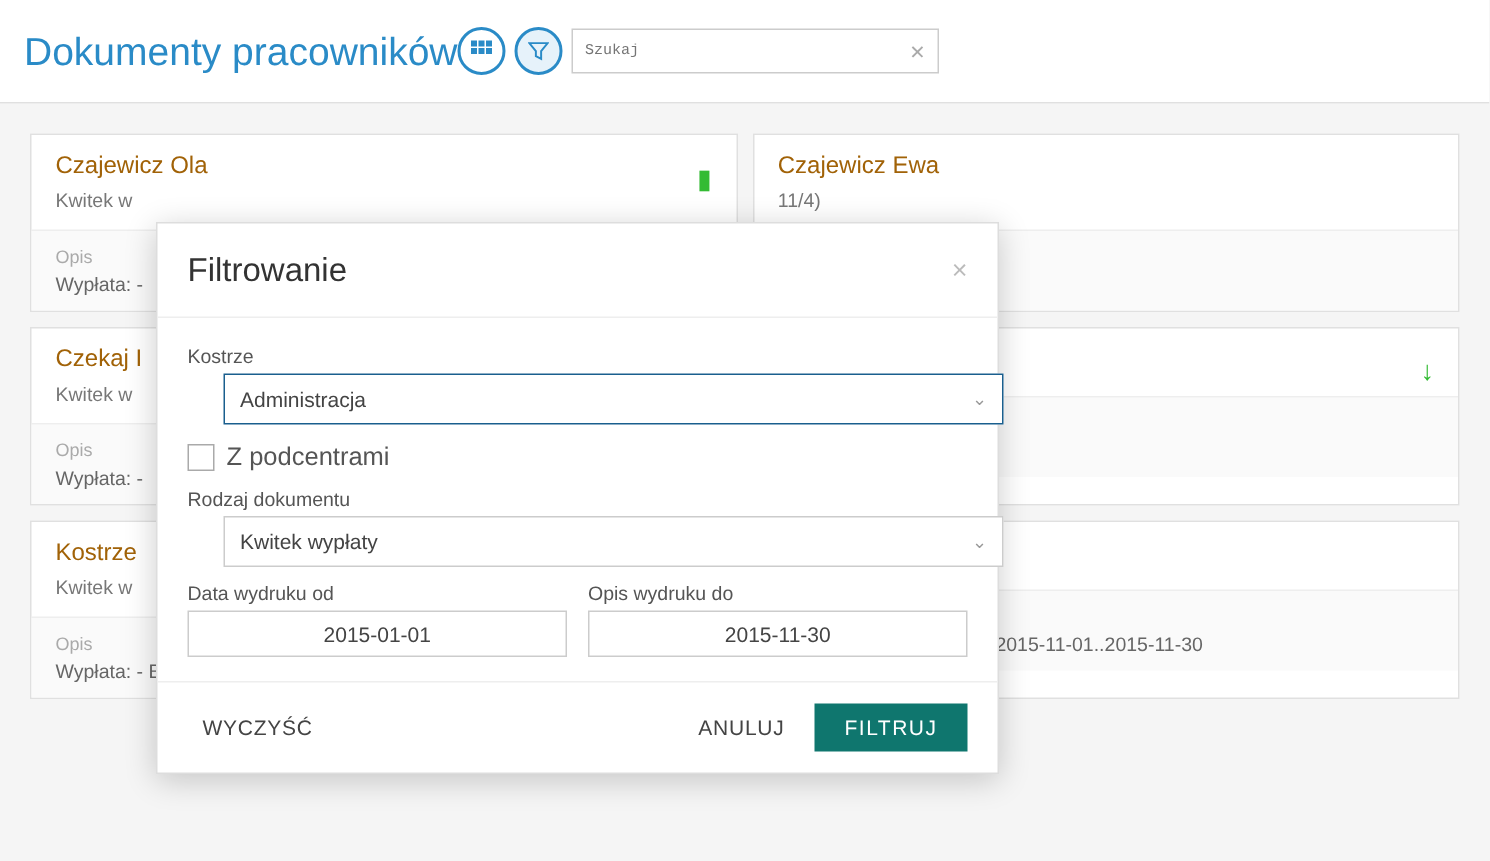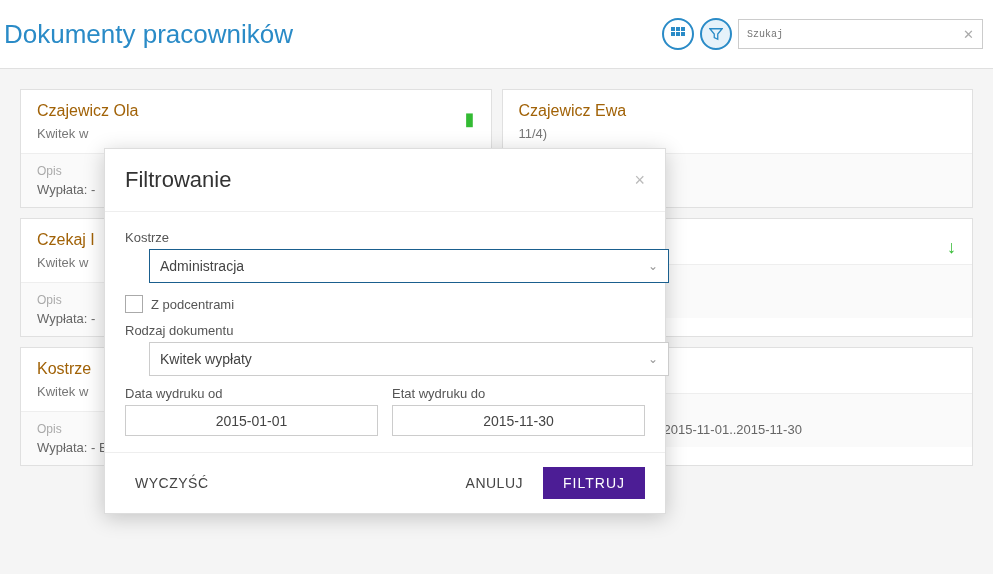--- a/index.html
+++ b/index.html
@@ -7,24 +7,24 @@
       font-family: "Segoe UI", Arial, sans-serif;
       background: #f5f5f5;
       color: #333;
       width: 993px;
       height: 574px;
       overflow: hidden;
       position: relative;
     }
     .header {
       background: #fff;
-      padding: 18px 10px 18px 4px;
-      display: flex;
-      align-items: center;
-      justify-content: space-between;
+      padding: 18px 10px 18px 16px;
+      display: flex;
+      align-items: center;
+      justify-content: flex-start;
       border-bottom: 1px solid #e0e0e0;
     }
     .page-title {
       color: #2a8bc7;
       font-size: 26px;
       font-weight: 300;
     }
     .header-controls {
       display: flex;
       align-items: center;
@@ -180,21 +180,21 @@
       margin-bottom: 4px;
     }
     .checkbox {
       width: 18px;
       height: 18px;
       border: 1px solid #aaa;
       background: #fff;
       cursor: pointer;
     }
     .checkbox-label {
-      font-size: 13px;
+      font-size: 17px;
       color: #555;
     }
     .date-row {
       display: flex;
       gap: 14px;
     }
     .date-col {
       flex: 1;
     }
     .date-input {
@@ -221,21 +221,21 @@
     .btn-text {
       background: none;
       border: none;
       font-size: 14px;
       color: #444;
       letter-spacing: 0.5px;
       cursor: pointer;
       padding: 8px 10px;
     }
     .btn-primary {
-      background: #4c1d95;
+      background: #0f766e;
       color: #fff;
       border: none;
       font-size: 14px;
       letter-spacing: 1px;
       padding: 8px 20px;
       cursor: pointer;
     }
   </style>
 </head>
 <body>
@@ -351,21 +351,21 @@
     <div class="select-control light">
       <span>Kwitek wypłaty</span>
       <span class="chevron">⌄</span>
     </div>
     <div class="date-row">
       <div class="date-col">
         <div class="field-label">Data wydruku od</div>
         <input class="date-input" value="2015-01-01" style="">
       </div>
       <div class="date-col">
-        <div class="field-label">Etat wydruku do</div>
+        <div class="field-label">Opis wydruku do</div>
         <input class="date-input" value="2015-11-30" style="">
       </div>
     </div>
   </div>
   <div class="modal-footer">
     <button class="btn-text">WYCZYŚĆ</button>
     <div class="footer-right">
       <button class="btn-text">ANULUJ</button>
       <button class="btn-primary">FILTRUJ</button>
     </div>

